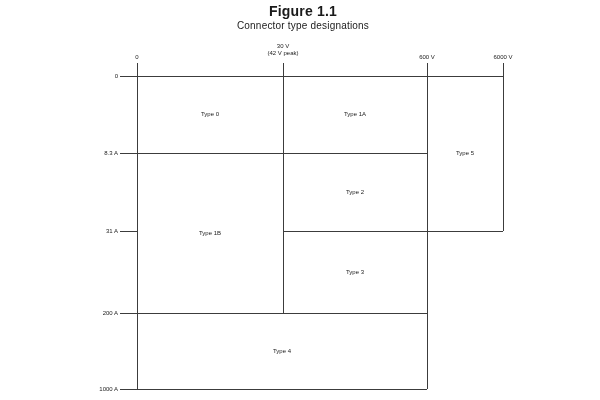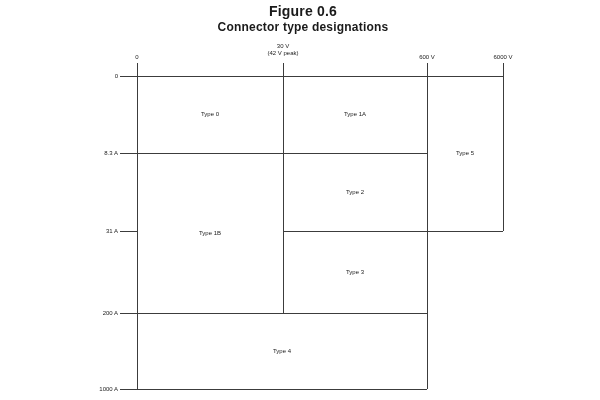--- a/index.html
+++ b/index.html
@@ -25,22 +25,22 @@
     font-weight: bold;
     color: #1a1a1a;
     white-space: nowrap;
     letter-spacing: 0.2px;
   }
   .subtitle {
     position: absolute;
     left: 303px;
     top: 20px;
     transform: translateX(-50%);
-    font-size: 12px;
-    font-weight: bold;
+    font-size: 10px;
+    font-weight: normal;
     color: #1a1a1a;
     white-space: nowrap;
     letter-spacing: 0.2px;
   }
   .hline {
     position: absolute;
     height: 1px;
     background: #3c3c3c;
   }
   .vline {
@@ -72,21 +72,21 @@
     font-size: 6px;
     color: #222222;
     white-space: nowrap;
   }
 </style>
 </head>
 <body>
 
 <div id="canvas">
 
-  <div class="title">Figure 0.6</div>
+  <div class="title">Figure 1.1</div>
   <div class="subtitle">Connector type designations</div>
 
   <div class="xlab" style="left:137px; top:57px;">0</div>
   <div class="xlab" style="left:283px; top:50px;">
     <div>30 V</div>
     <div>(42 V peak)</div>
   </div>
   <div class="xlab" style="left:427px; top:57px;">600 V</div>
   <div class="xlab" style="left:503px; top:57px;">6000 V</div>
 

